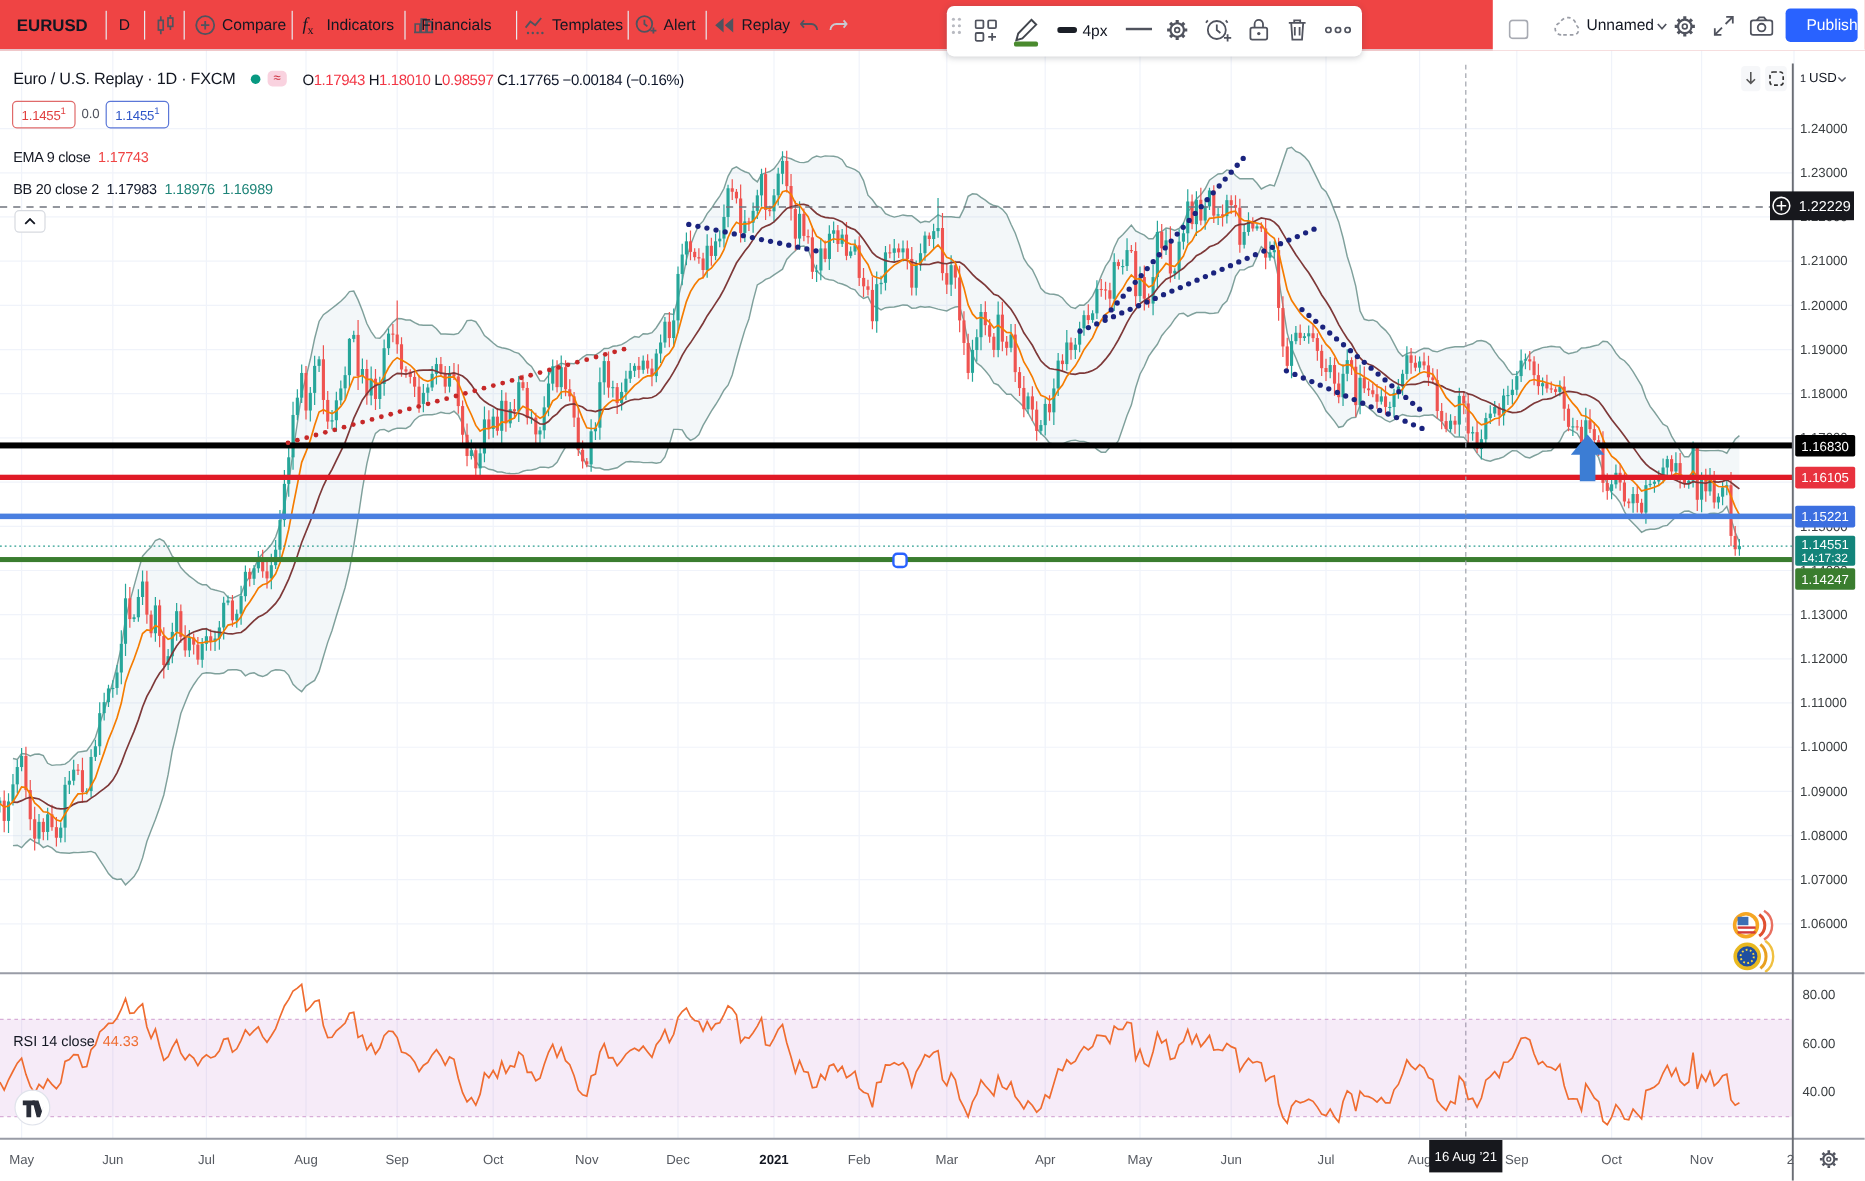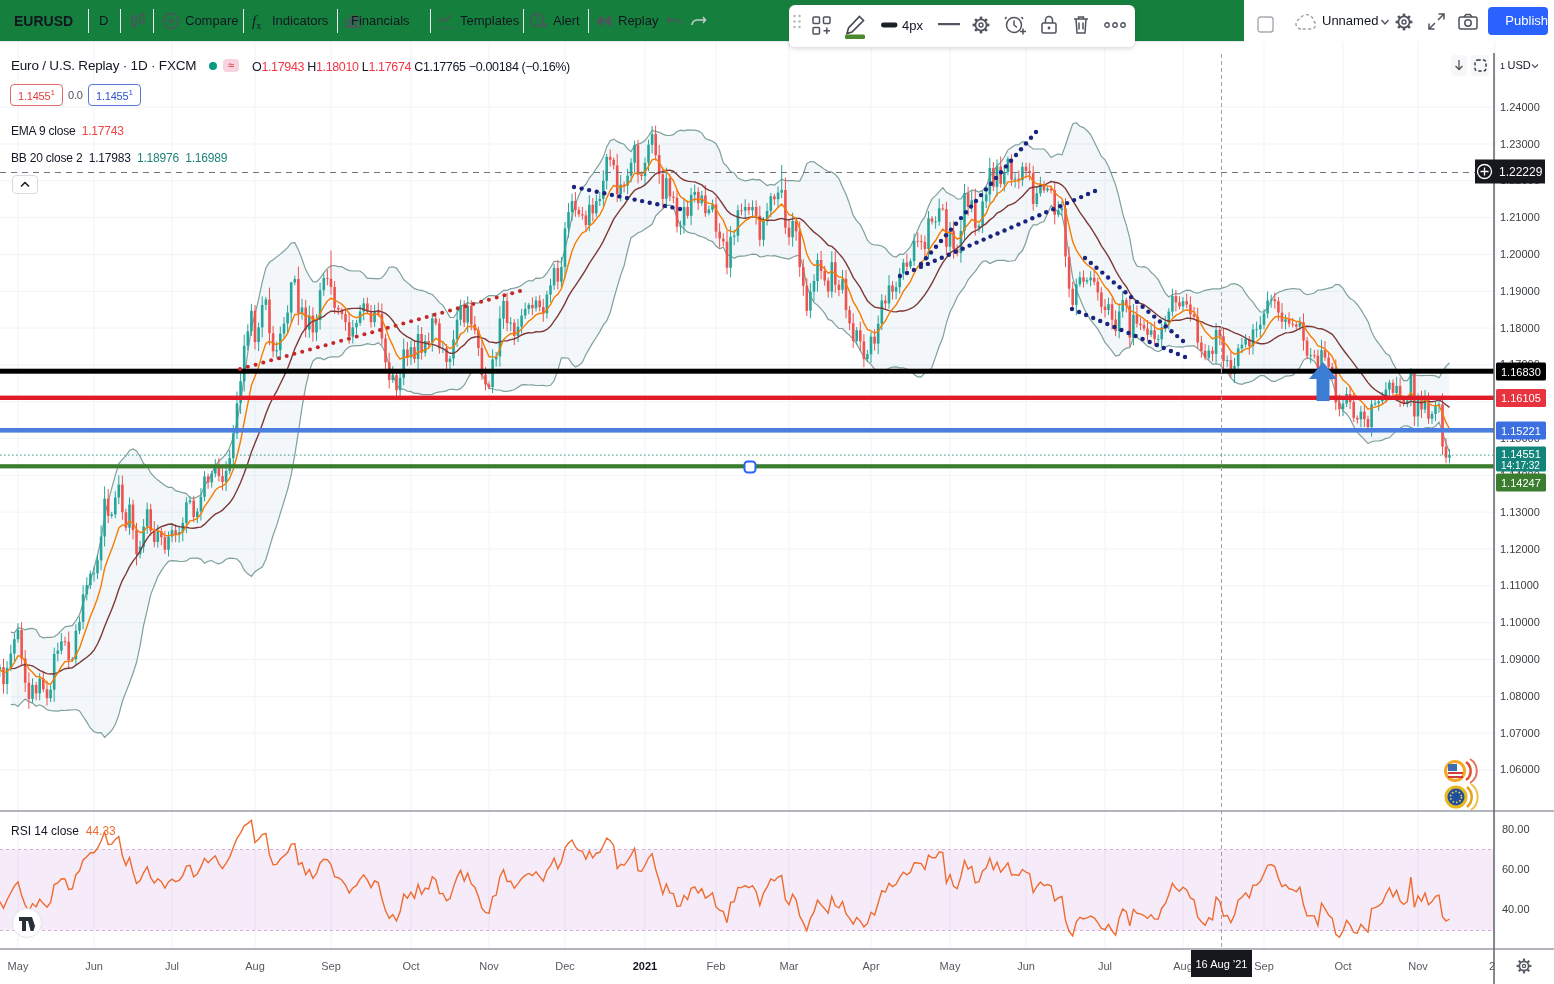--- a/index.html
+++ b/index.html
@@ -1,16 +1,16 @@
 <!DOCTYPE html>
 <html><head><meta charset="utf-8"><style>
 *{margin:0;padding:0;box-sizing:border-box}
 html,body{width:1554px;height:984px;overflow:hidden;background:#fff;font-family:"Liberation Sans",sans-serif}
 .abs{position:absolute}
-#topbar{position:absolute;left:0;top:0;width:1554px;height:42px;background:#15803d;border-bottom:1px solid #e4e6eb;z-index:30}
+#topbar{position:absolute;left:0;top:0;width:1554px;height:42px;background:#ef4444;border-bottom:1px solid #e4e6eb;z-index:30}
 .tbtxt{position:absolute;top:0;height:42px;line-height:42px;font-size:13px;color:#131722;white-space:nowrap}
 .sep{position:absolute;top:9px;height:24px;width:1px;background:#e8eaef}
 #floatbar{position:absolute;left:789px;top:5px;width:346px;height:42px;background:#fff;border-radius:6px;box-shadow:0 1px 5px rgba(60,64,74,.25);z-index:40}
 svg{display:block}
 #legend{position:absolute;left:11px;top:58px;z-index:20;font-size:13.5px;color:#131722;white-space:nowrap;letter-spacing:-0.2px}
 .pbox{border:1px solid #e06a6a;color:#e03e3e;border-radius:4px;font-size:11px;padding:3px 7px}
 .pbox.blue{border-color:#5b77d8;color:#2e55c8}
 sup{font-size:8px}
 .ind{font-size:12px;color:#131722}
 #rightctl{position:absolute;right:0;top:0;height:42px;z-index:35;background:#fff}
@@ -920,21 +920,21 @@
         <circle cx="11" cy="3" r="2.2"></circle>
         <circle cx="19" cy="3" r="2.2"></circle>
       </g>
     </svg>
 
 
 <div id="legend">
   <span style="position:absolute;left:0;top:0">Euro / U.S. Replay · 1D · FXCM</span>
   <span style="position:absolute;left:198px;top:4px;width:8px;height:8px;border-radius:50%;background:#089981"></span>
   <span style="position:absolute;left:212px;top:1px;background:#f9d2df;color:#cc2f3c;border-radius:4px;font-size:11px;padding:0px 5px 1px">≈</span>
-  <span style="position:absolute;left:241px;top:1.5px;font-size:12.5px;color:#131722;letter-spacing:-0.35px">O<span style="color:#f23645">1.17943 </span>H<span style="color:#f23645">1.18010 </span>L<span style="color:#f23645">1.17674 </span>C<span style="color:#0f172a">1.17765 −0.00184 (−0.16%)</span></span>
+  <span style="position:absolute;left:241px;top:1.5px;font-size:12.5px;color:#131722;letter-spacing:-0.35px">O<span style="color:#f23645">1.17943 </span>H<span style="color:#f23645">1.18010 </span>L<span style="color:#f23645">0.98597 </span>C<span style="color:#0f172a">1.17765 −0.00184 (−0.16%)</span></span>
   <span class="pbox" style="position:absolute;left:-1px;top:26px">1.1455<sup>1</sup></span>
   <span style="position:absolute;left:57px;top:31px;font-size:11px;color:#50535e">0.0</span>
   <span class="pbox blue" style="position:absolute;left:77px;top:26px">1.1455<sup>1</sup></span>
   <div class="ind" style="position:absolute;left:0;top:66px">EMA 9 close&nbsp; <span style="color:#ef4444">1.17743</span></div>
   <div class="ind" style="position:absolute;left:0;top:93px">BB 20 close 2&nbsp; <span style="color:#0f172a">1.17983</span>&nbsp; <span style="color:#1e8478">1.18976</span>&nbsp; <span style="color:#1e8478">1.16989</span></div>
 </div>
 
 
 <div class="abs" style="left:12px;top:175px;width:26px;height:19px;background:#fff;border:1px solid #d7dae0;border-radius:4px;z-index:20"></div>
 <svg class="abs" style="left:20px;top:181px;z-index:21" width="10" height="7" viewBox="0 0 10 7">
@@ -949,13 +949,13 @@
 <div class="abs" style="left:1471px;top:55px;width:18px;height:21px;background:#f6f7f9;border-radius:3px;z-index:20"></div>
 <svg class="abs" style="left:1474px;top:59px;z-index:21" width="13" height="13" viewBox="0 0 13 13">
       <rect x="1" y="1" width="11" height="11" rx="2.5" stroke="#333" fill="none" stroke-width="1.4" stroke-dasharray="3.2,2.2"></rect>
     </svg>
 <div class="abs" style="left:1500px;top:59px;z-index:21;font-size:9px;color:#131722">1 <span style="font-size:11px">USD</span></div>
 <svg class="abs" style="left:1531px;top:63px;z-index:21" width="8" height="6" viewBox="0 0 8 6">
       <path d="M1 1.5l3 3 3-3" stroke="#50535e" fill="none" stroke-width="1.2"></path>
     </svg>
 
 
-<div class="abs" style="left:11px;top:824px;z-index:20;font-size:12px;color:#131722">RSI 14 close&nbsp; <span style="color:#ef6c30">44.33</span></div>
+<div class="abs" style="left:11px;top:861px;z-index:20;font-size:12px;color:#131722">RSI 14 close&nbsp; <span style="color:#ef6c30">44.33</span></div>
 
 </rect></body></html>

